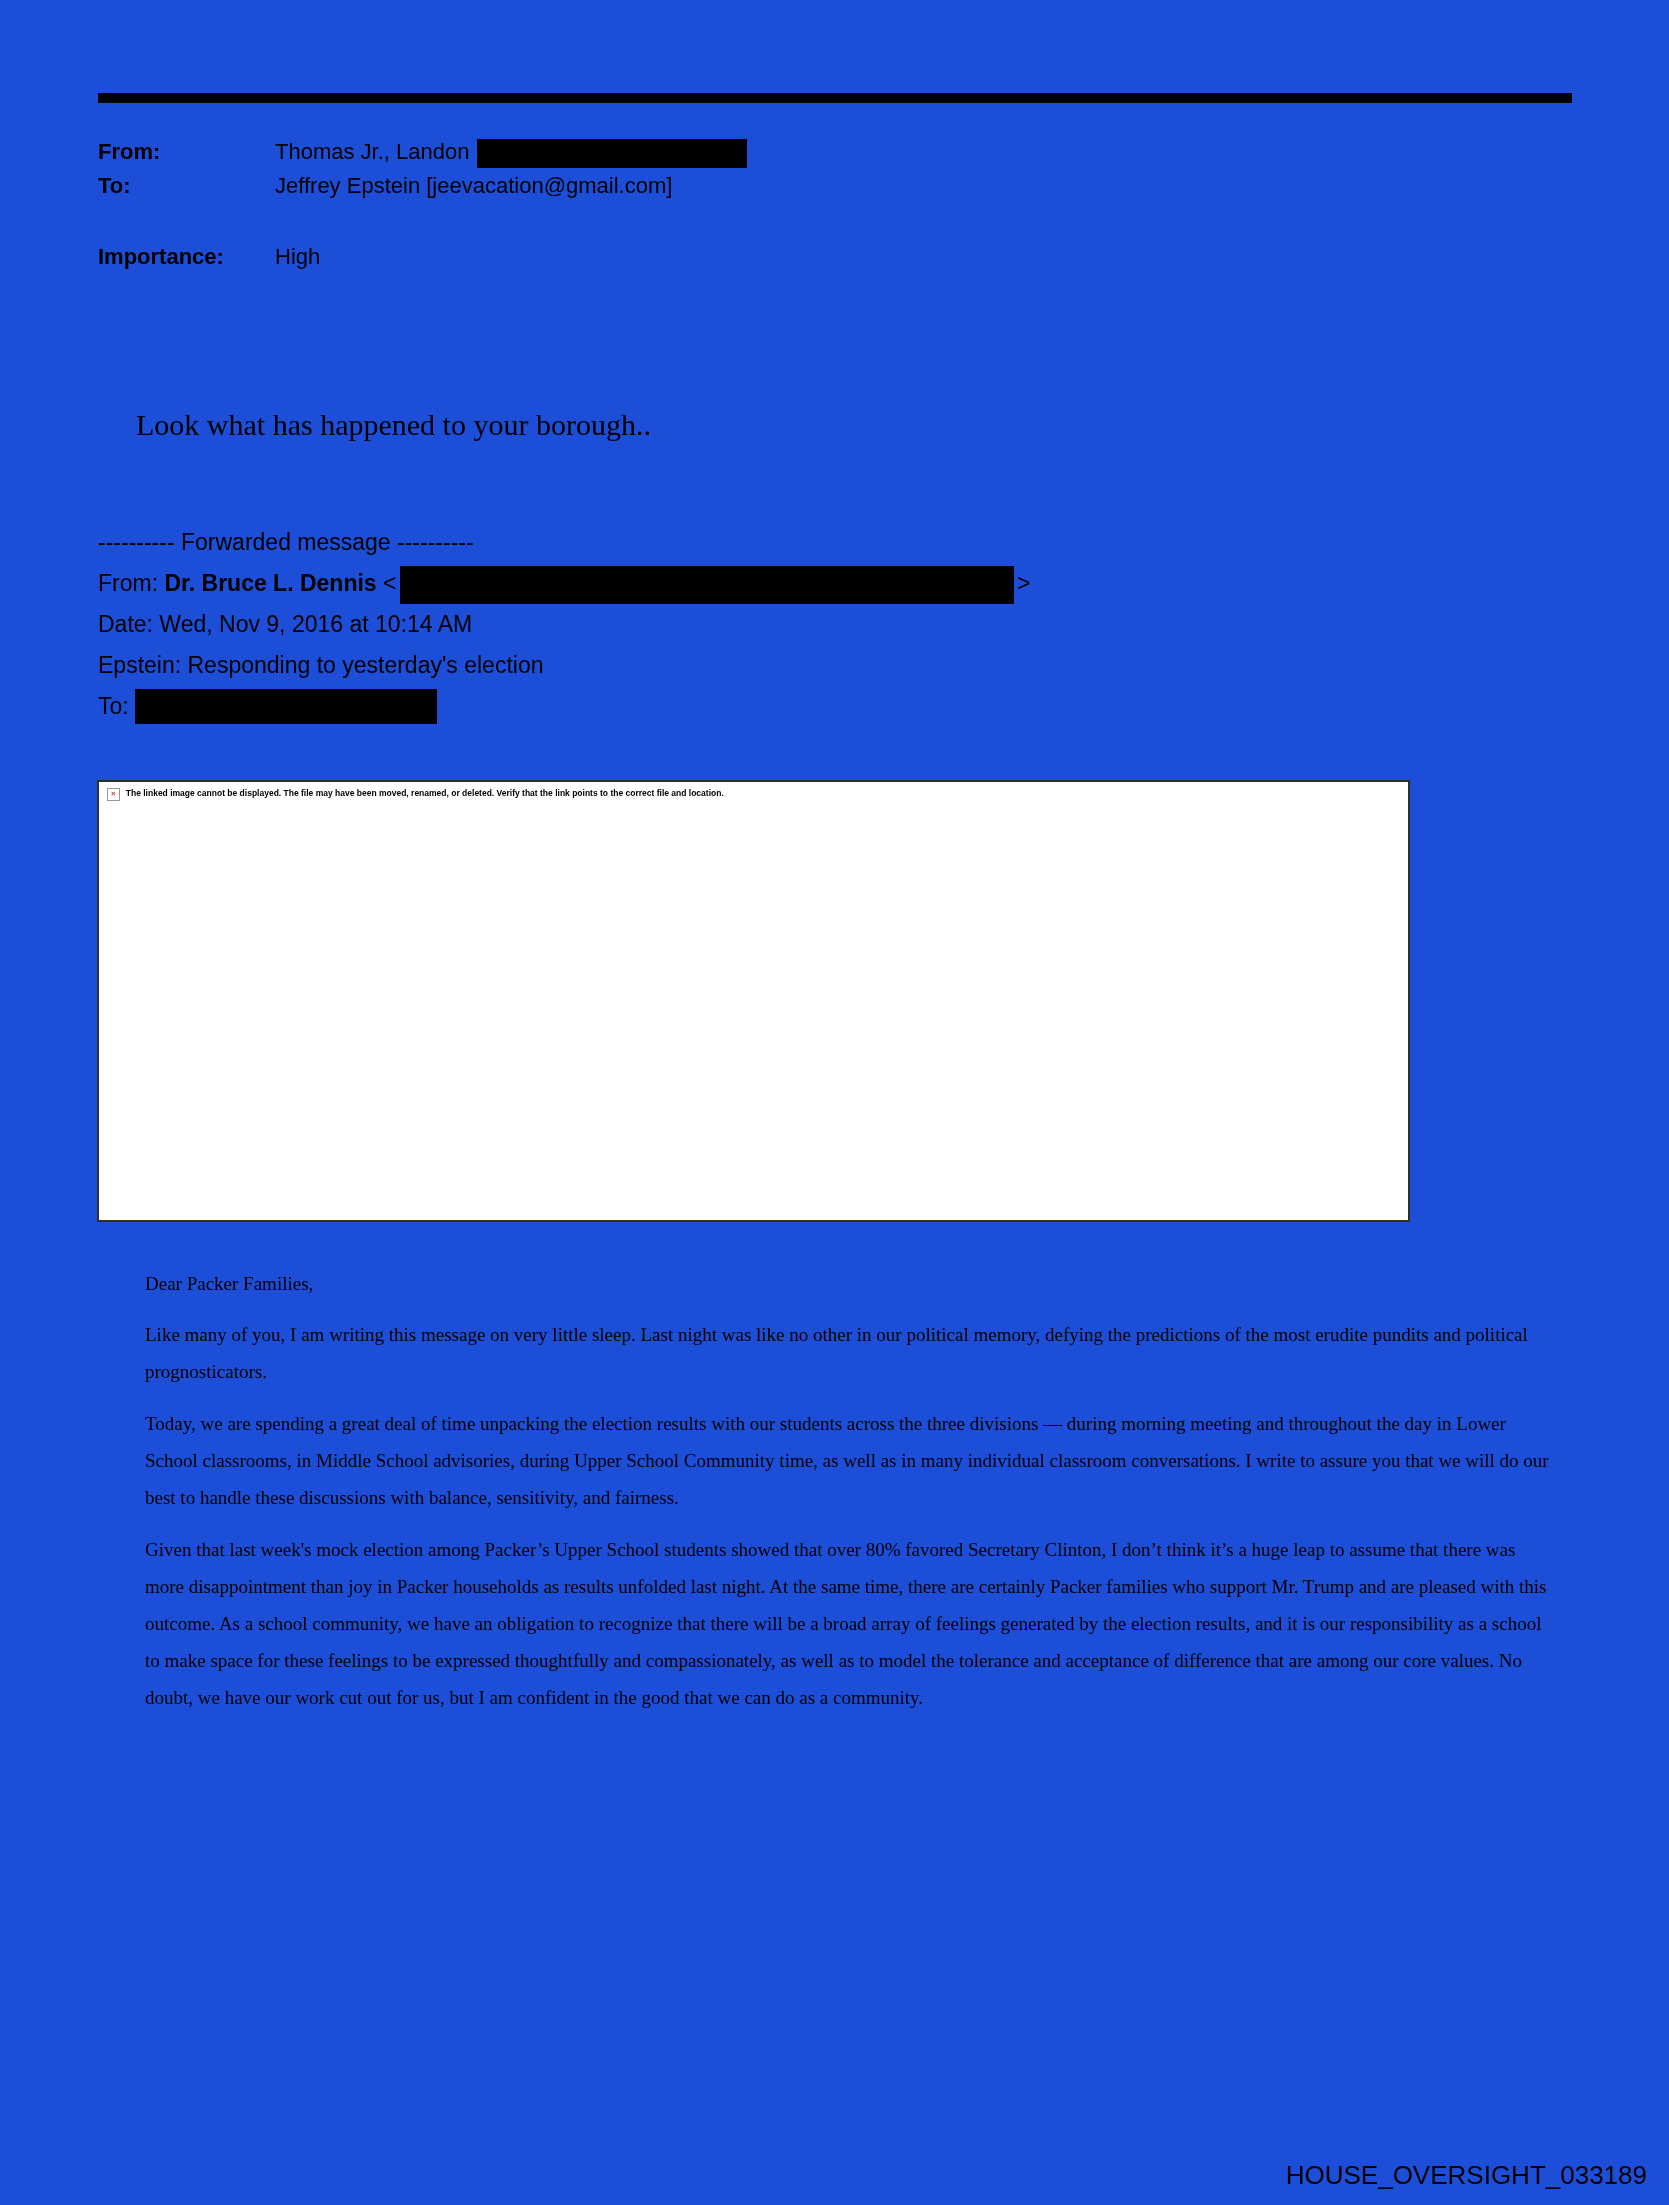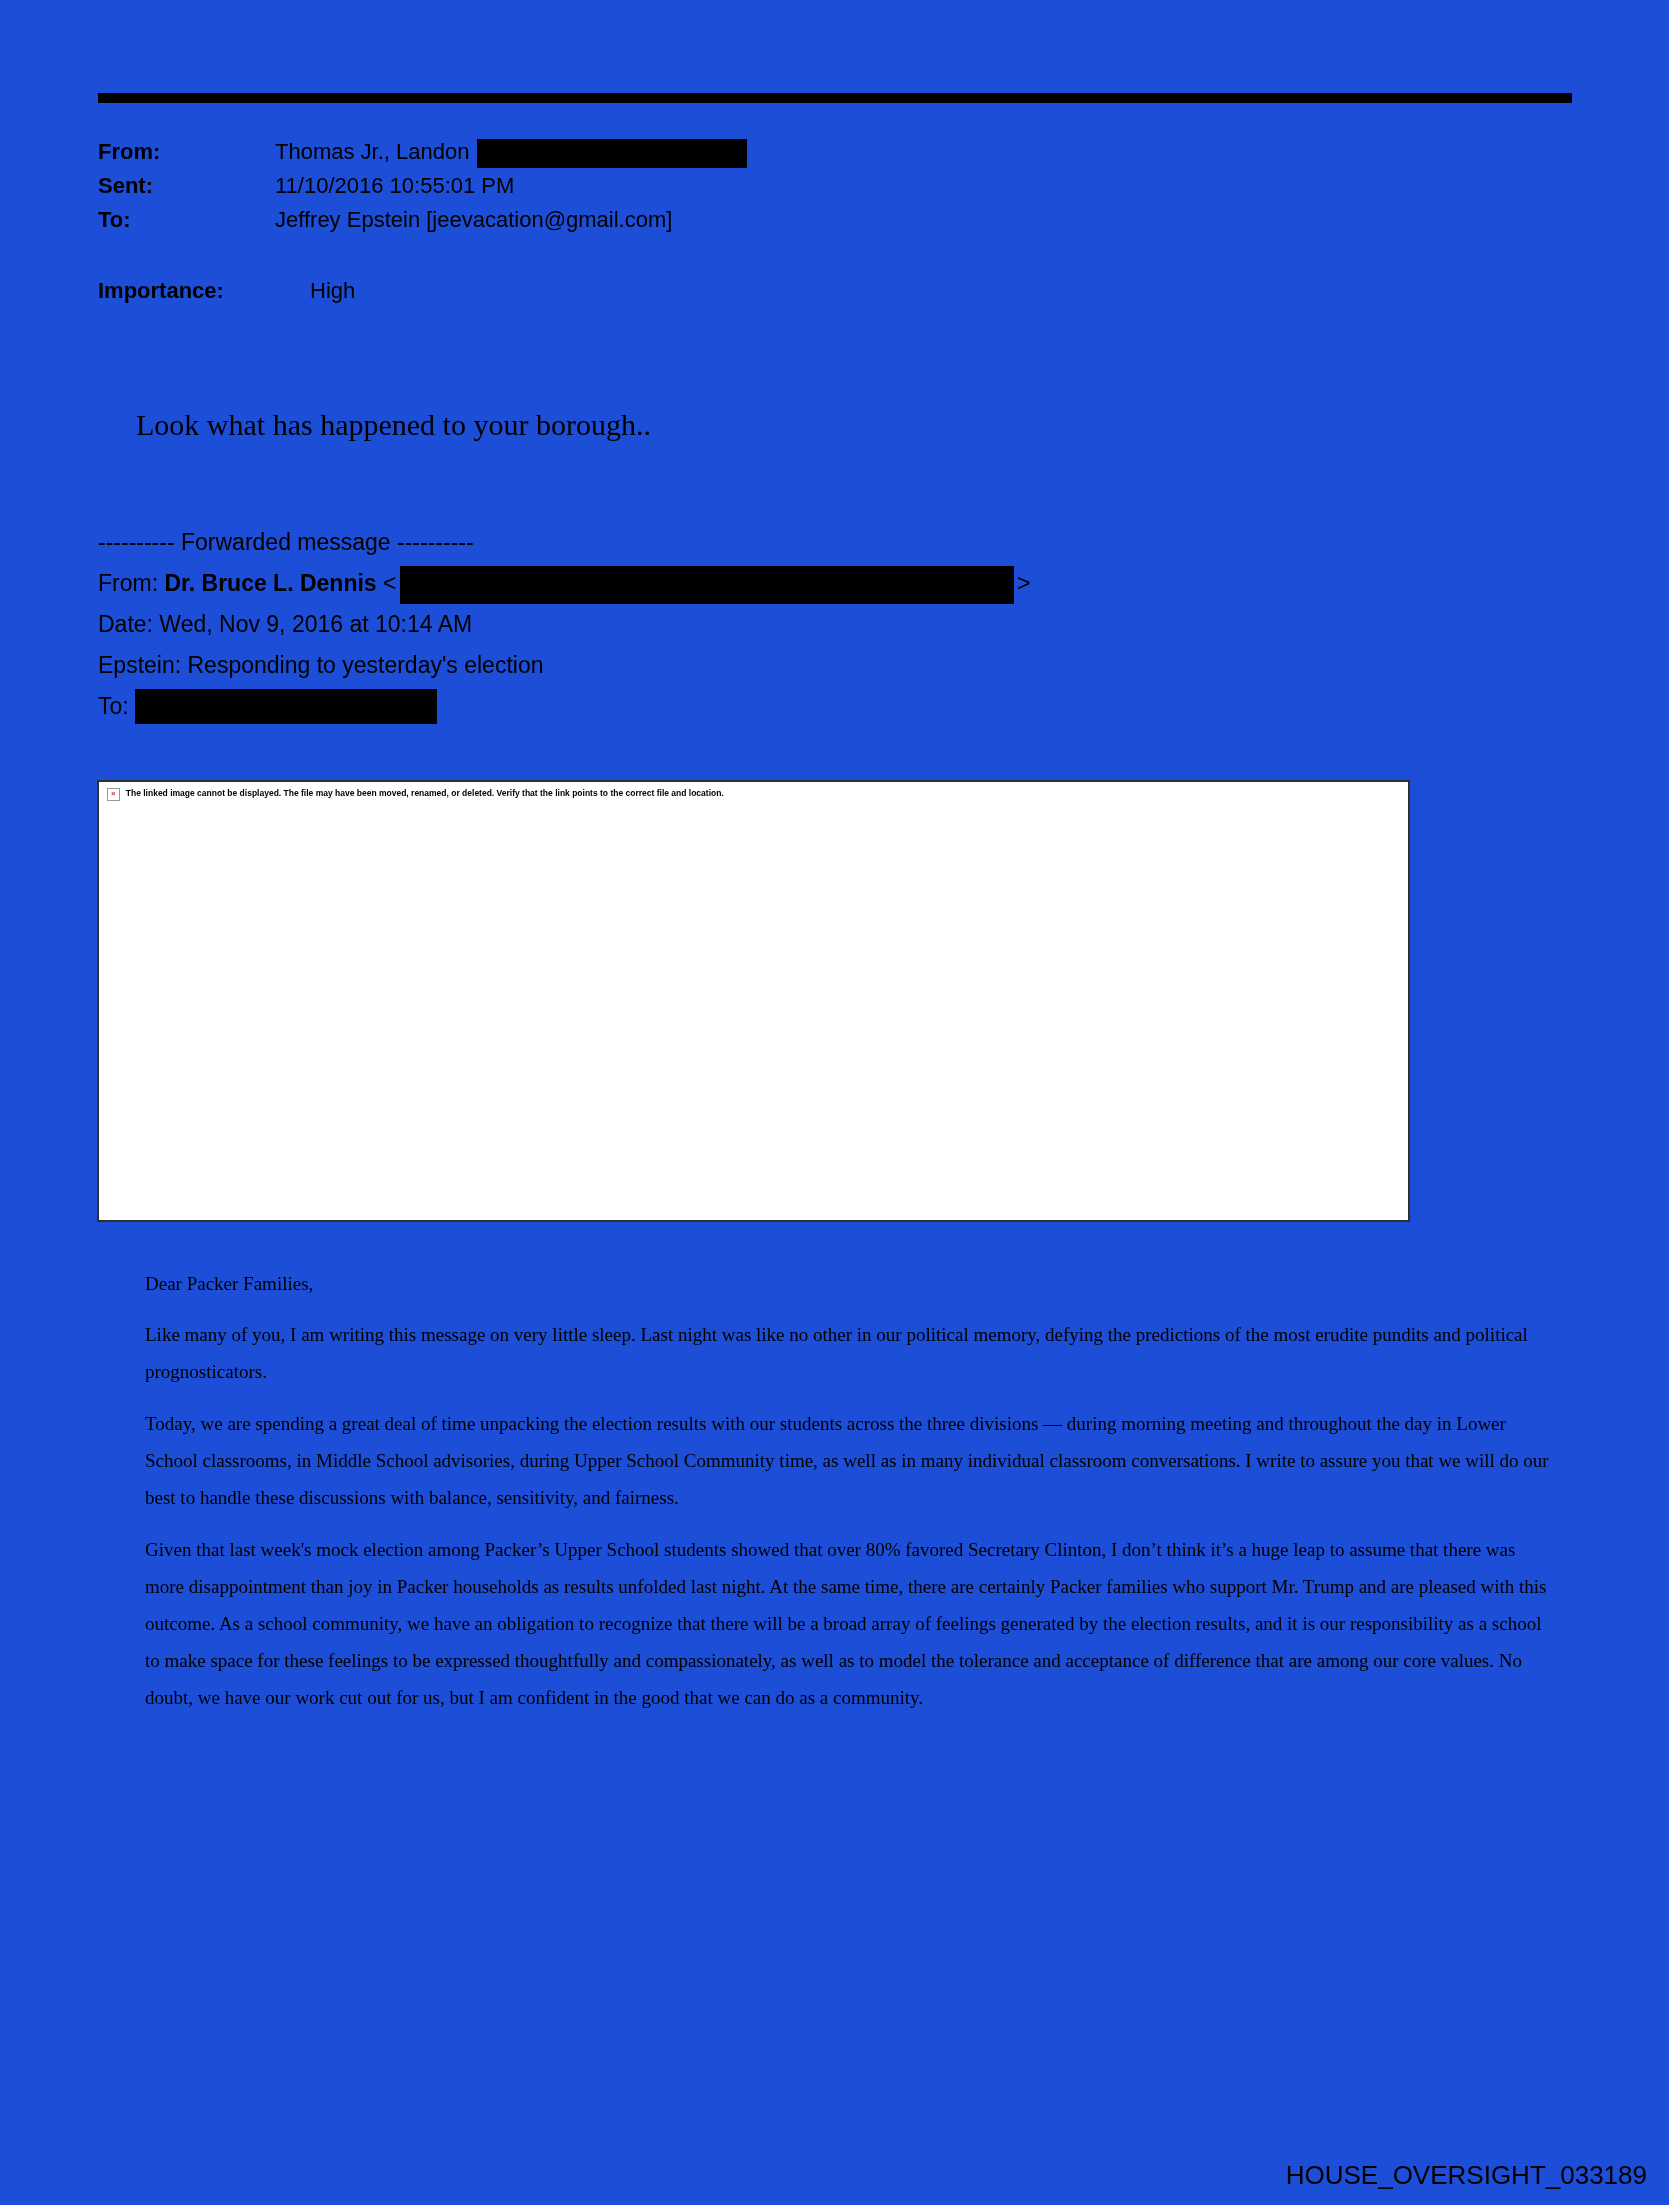--- a/index.html
+++ b/index.html
@@ -12,21 +12,21 @@
     font-family:"Liberation Serif",serif;
   }
   
   .rule-top{position:absolute;left:98px;top:93px;width:1474px;height:9.8px;background:#000;}
 
   
   .hdr{position:absolute;left:98px;top:135px;font-family:"Liberation Sans",sans-serif;font-size:22px;line-height:34px;}
   .hrow{display:flex;align-items:flex-start;}
   .hlabel{font-weight:bold;flex:0 0 177px;}
   .hvalue{white-space:nowrap;}
-  .importance{margin-top:37px;gap:35px;}
+  .importance{margin-top:37px;}
 
   .redact{display:inline-block;background:#000;}
   .redact-sender{width:270px;height:29px;margin-left:7.9px;vertical-align:text-bottom;margin-bottom:-3.9px;}
 
   
   .note{position:absolute;left:99px;top:405px;font-size:30px;line-height:39px;font-family:"Liberation Serif",serif;margin-left:37px;}
 
   
   .fwd{position:absolute;left:98px;top:522px;font-size:23px;line-height:41px;font-family:Liberation Sans, sans-serif;}
   .fwd-name{font-weight:bold;}
@@ -54,24 +54,20 @@
 <div class="page">
 
   <div class="rule-top"></div>
 
   <div class="hdr">
     <div class="hrow">
       <span class="hlabel">From:</span>
       <span class="hvalue"><span>Thomas Jr., Landon</span><span class="redact redact-sender"></span></span>
     </div>
     <div class="hrow">
-      <span class="hlabel">Sent:</span>
-      <span class="hvalue">11/10/2016 10:55:01 PM</span>
-    </div>
-    <div class="hrow">
       <span class="hlabel">To:</span>
       <span class="hvalue">Jeffrey Epstein [jeevacation@gmail.com]</span>
     </div>
     <div class="hrow importance">
       <span class="hlabel">Importance:</span>
       <span class="hvalue">High</span>
     </div>
   </div>
 
   <div class="note">Look what has happened to your borough..</div>

